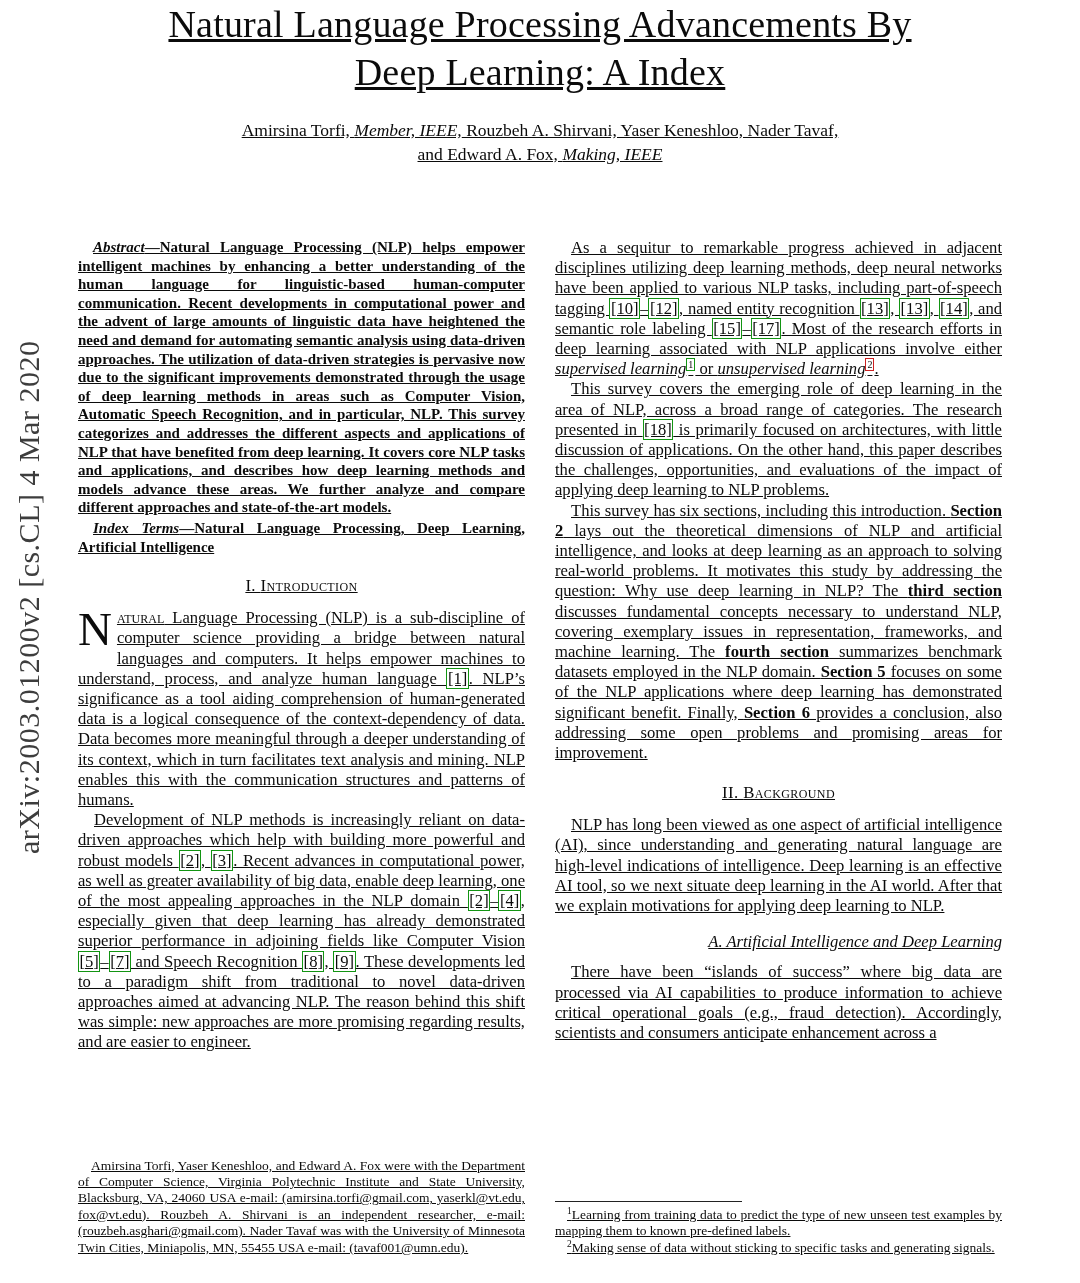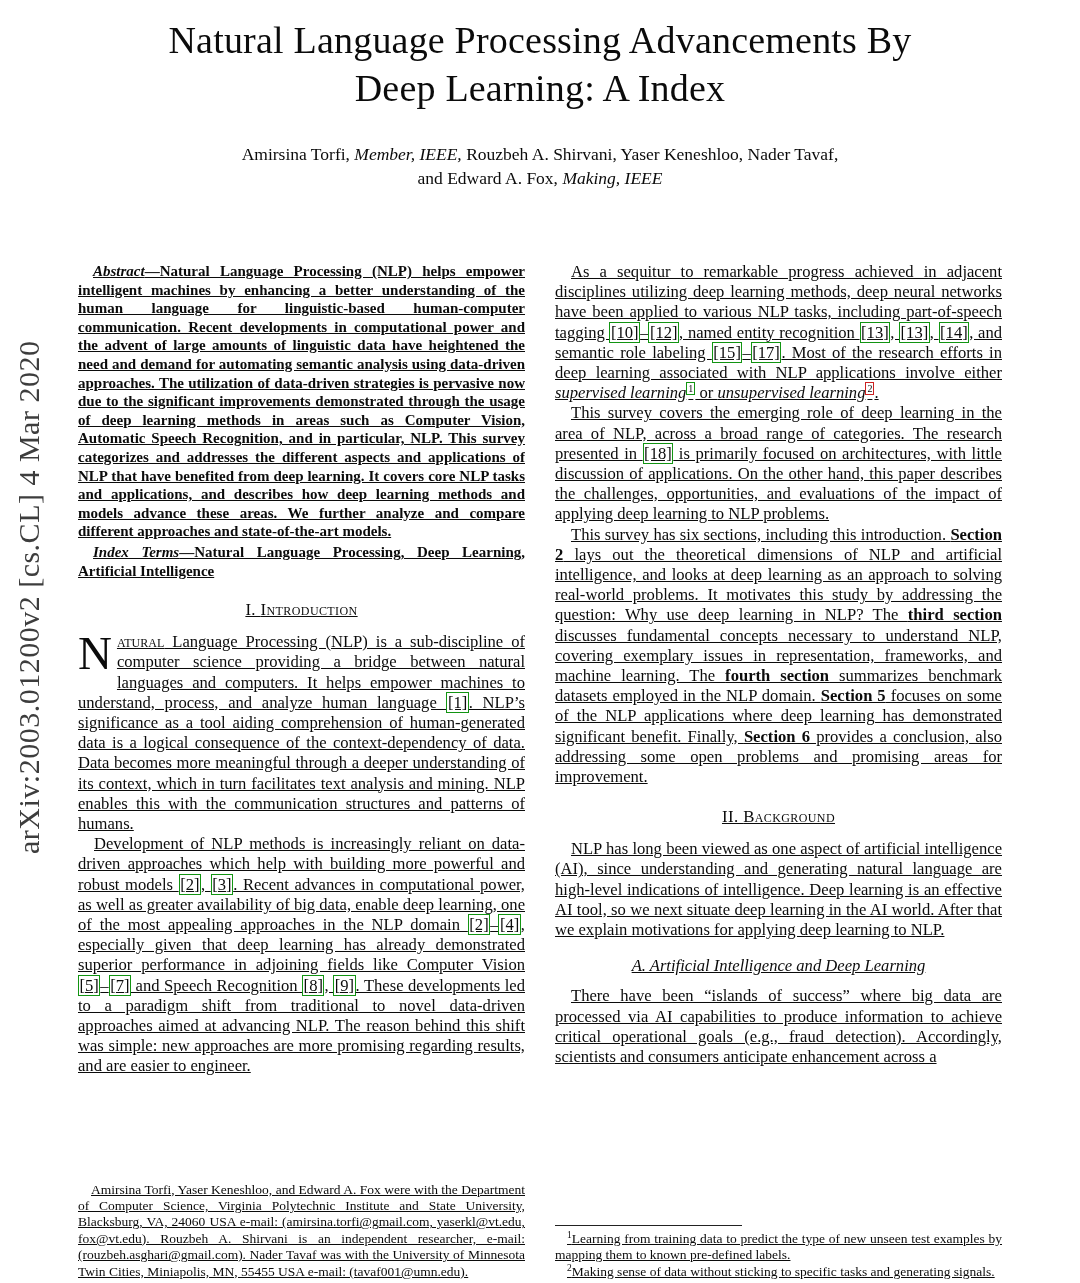--- a/index.html
+++ b/index.html
@@ -7,37 +7,37 @@
     width:1080px;height:1283px;position:relative;background:#ffffff;
     font-family:"Liberation Serif","DejaVu Serif",serif;color:#0b0b0b;overflow:hidden;
   }
   
   .arxiv{
     position:absolute;left:12px;top:280px;height:634px;
     writing-mode:vertical-rl;transform:rotate(180deg);
     font-size:30px;letter-spacing:0.5px;color:var(--arxiv-text,#3d3d3d);
     display:flex;align-items:center;justify-content:center;
   }
-  .head{text-align:center;padding-top:16px;}
+  .head{text-align:center;padding-top:0;text-decoration:underline;}
   .title{font-size:38px;line-height:48px;font-weight:400;margin:0;letter-spacing:0.2px;}
   .title .tline{display:block;}
-  .authors{margin-top:30px;font-size:17.5px;line-height:24px;}
+  .authors{margin-top:22px;font-size:17.5px;line-height:24px;}
   .authors .aline{display:block;}
 
   .columns{margin-top:72px;padding:0 78px;display:flex;gap:30px;}
   .col{
     width:448px;height:1018px;display:flex;flex-direction:column;
     text-align:justify;overflow:hidden;
     hyphens:auto;text-decoration:underline;-webkit-hyphens:auto;
   }
 
   .abstract{font-size:15px;line-height:18.6px;font-weight:700;text-indent:15px;margin:0;}
   .index{margin-top:2px;}
   .sec-head{font-size:16.8px;font-weight:400;text-align:center;margin:20px 0 12px;letter-spacing:0.4px;}
-  .subsec-head{font-size:16.6px;font-weight:400;text-align:center;margin:16px 0 10px;text-indent:0;}
+  .subsec-head{font-size:16.6px;font-weight:400;text-align:right;margin:16px 0 10px;text-indent:0;}
   .para{font-size:16.6px;line-height:20.2px;margin:0;text-indent:16px;}
   .first{text-indent:0;}
 
   .author-note,.footnote{font-size:13.5px;line-height:16.4px;}
   .author-note{margin-top:auto;text-indent:13px;}
   .footnotes{margin-top:auto;}
   .fn-rule{width:187px;border-top:1px solid #222;margin-bottom:5px;}
   .footnote{margin:0;text-indent:12px;}
 
   

